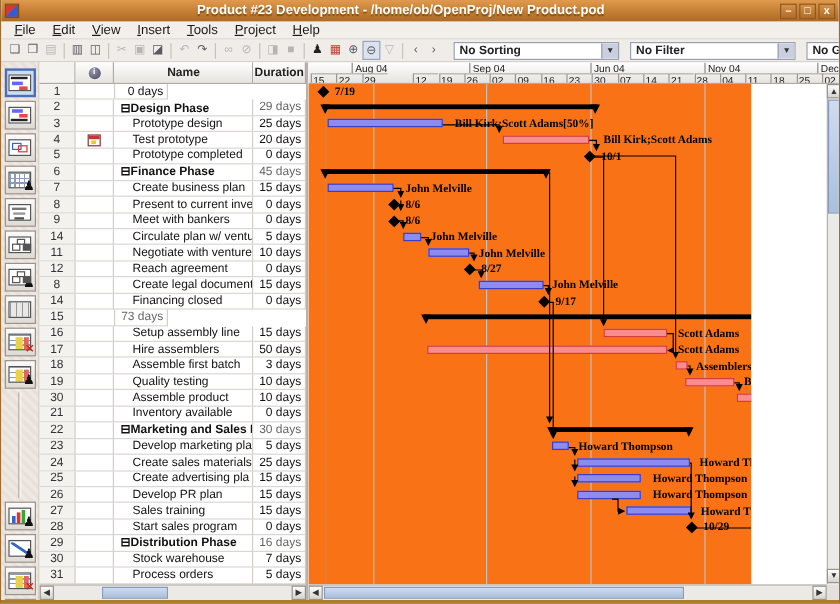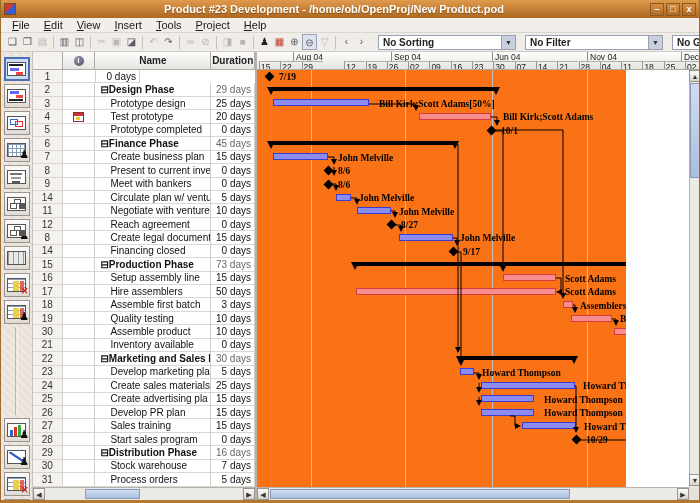--- a/index.html
+++ b/index.html
@@ -313,21 +313,20 @@
           </div>
           <div class="trow">
             <div class="tc c-num">14</div>
             <div class="tc c-ico"></div>
             <div class="tc c-name">Financing closed</div>
             <div class="tc c-dur">0 days</div>
           </div>
           <div class="trow ph">
             <div class="tc c-num">15</div>
             <div class="tc c-ico"></div>
-            <div class="tc c-name">⊟Production Phase</div>
             <div class="tc c-dur">73 days</div>
           </div>
           <div class="trow">
             <div class="tc c-num">16</div>
             <div class="tc c-ico"></div>
             <div class="tc c-name">Setup assembly line</div>
             <div class="tc c-dur">15 days</div>
           </div>
           <div class="trow">
             <div class="tc c-num">17</div>

